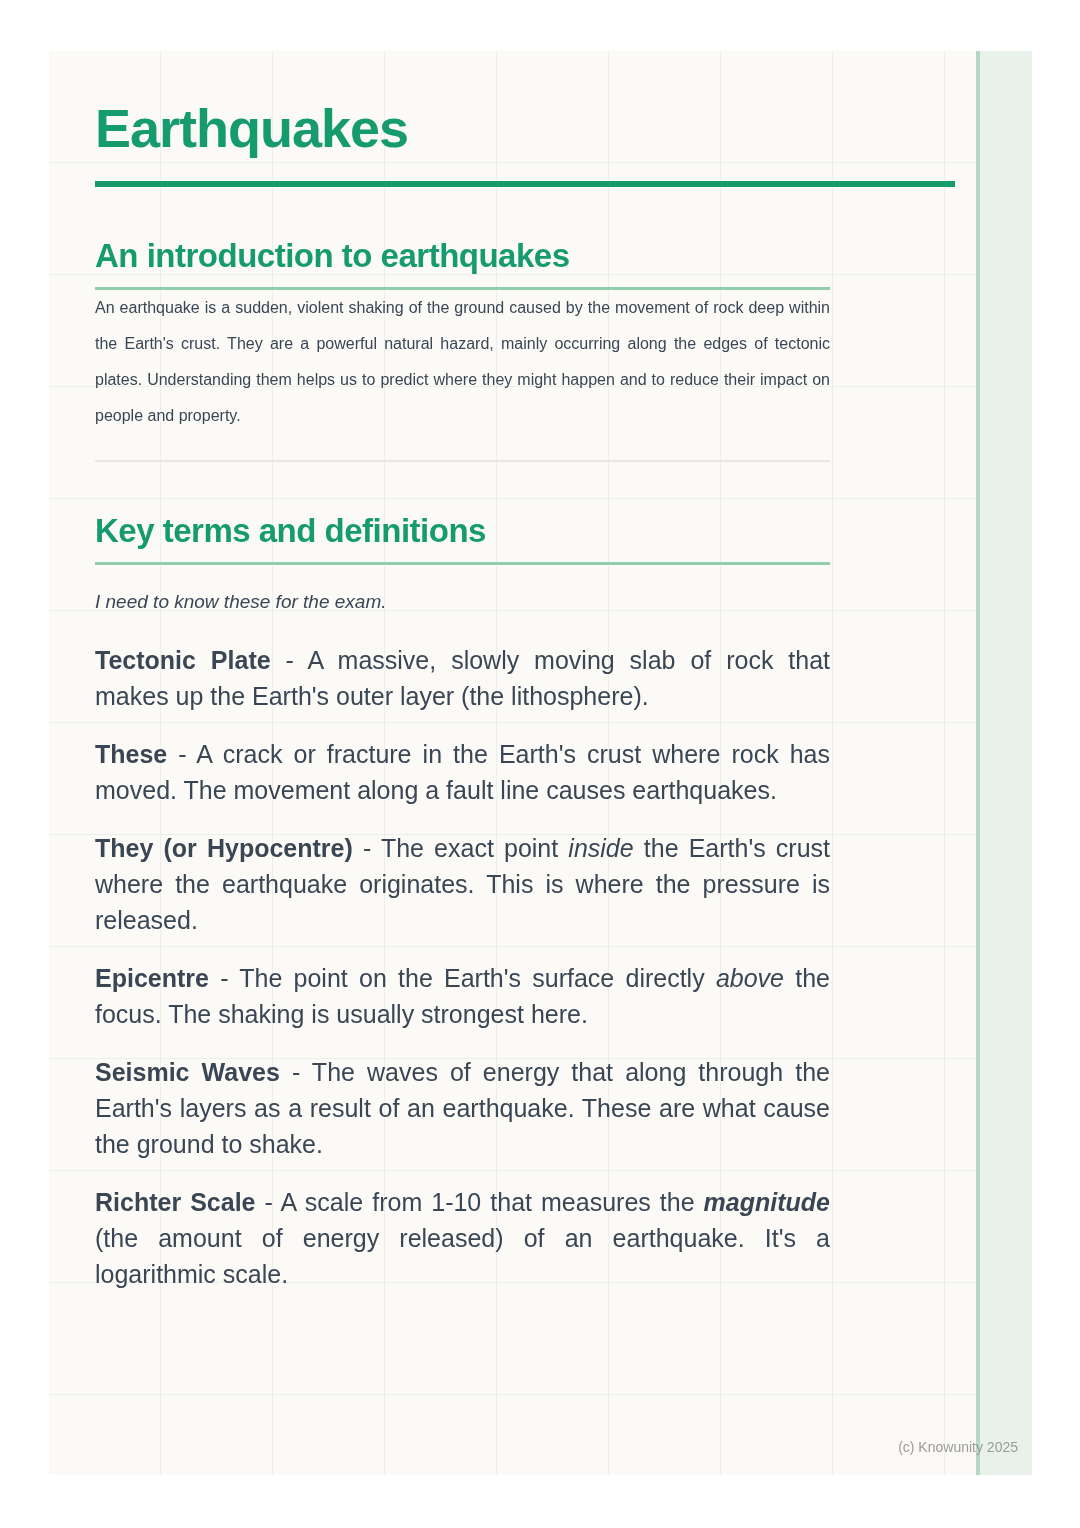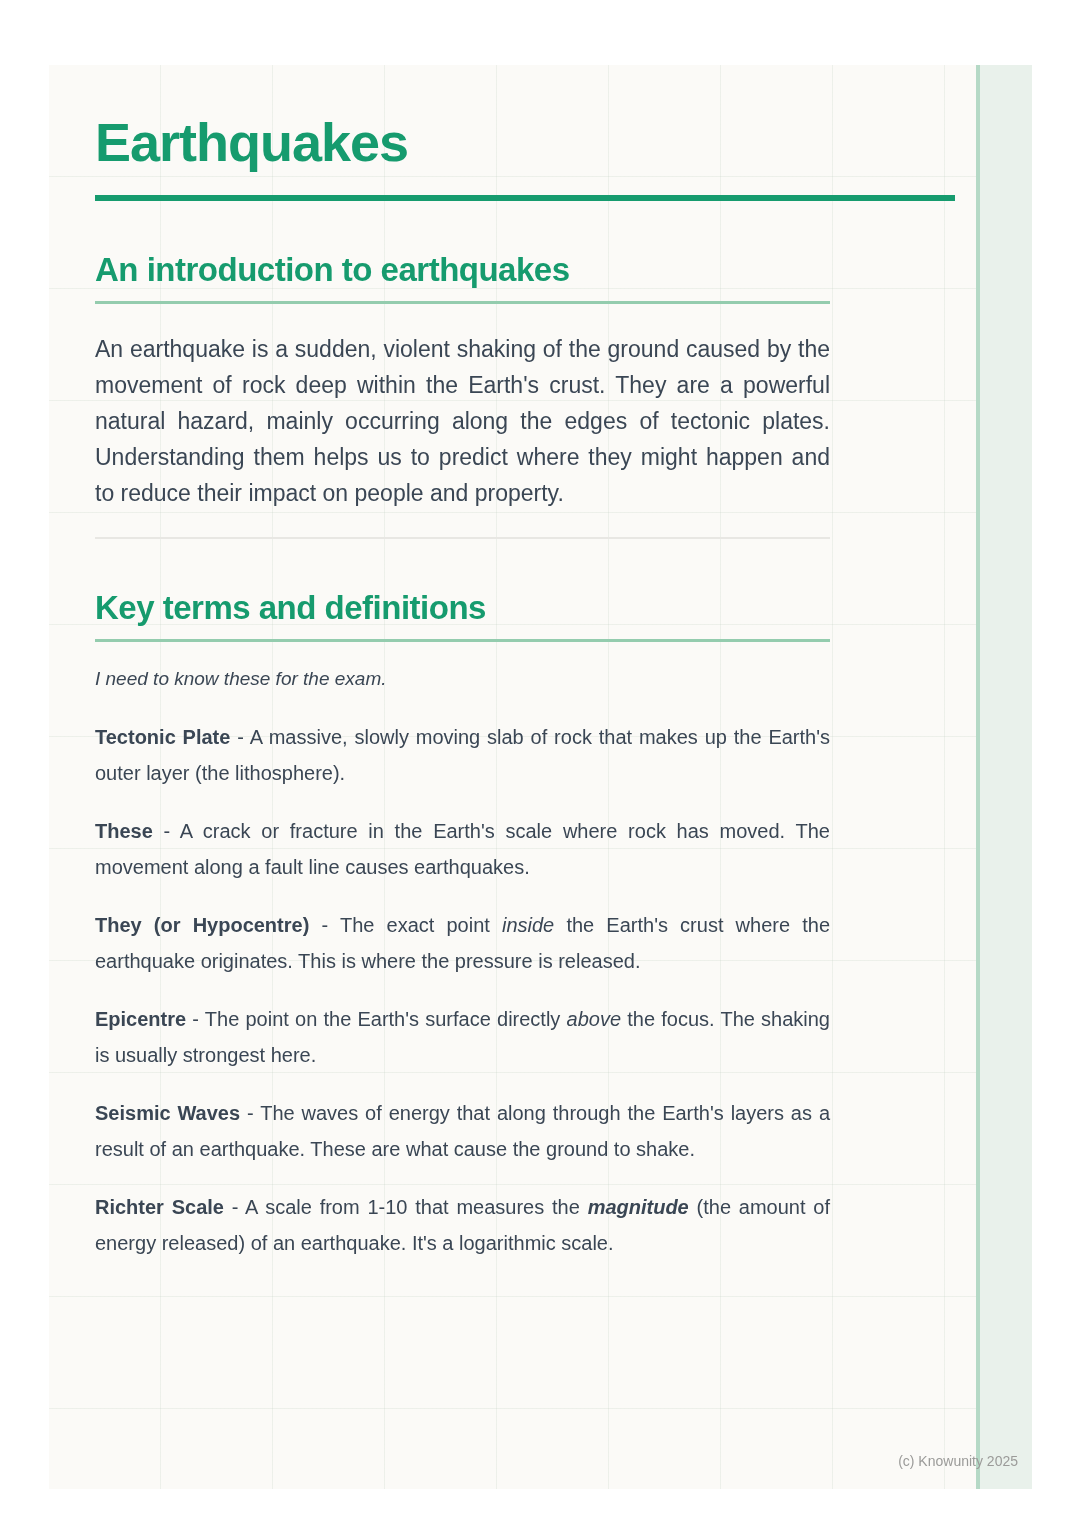--- a/index.html
+++ b/index.html
@@ -8,21 +8,21 @@
     width: 1080px;
     height: 1528px;
     background: #ffffff;
     font-family: "Liberation Sans", "DejaVu Sans", sans-serif;
     overflow: hidden;
   }
 
   .page {
     position: absolute;
     left: 49px;
-    top: 65px;
+    top: 51px;
     width: 983px;
     height: 1424px;
     background-color: var(--paper, #fbfaf7);
     background-image:
       linear-gradient(to right, rgba(205,215,205,0.30) 1px, transparent 1px),
       linear-gradient(to bottom, rgba(205,215,205,0.30) 1px, transparent 1px);
     background-size: 112px 112px;
     background-position: -1px -1px;
   }
 
@@ -69,23 +69,22 @@
   }
 
   .heading-rule {
     margin-top: 15px;
     width: 735px;
     height: 3px;
     background: var(--light-green, #94ccae);
   }
 
   .body-text {
-    margin-top: 27px;
     width: 735px;
-    font-size: 23px;
+    font-size: 16px;
     line-height: 36px;
     color: var(--ink, #3a4654);
     text-align: justify;
   }
 
   .section-divider {
     margin-top: 26px;
     width: 735px;
     height: 2px;
     background: var(--divider, #e8e7e3);
@@ -96,21 +95,21 @@
     width: 735px;
     font-size: 19px;
     line-height: 36px;
     font-style: italic;
     color: var(--ink, #3a4654);
   }
 
   .term {
     margin-top: 22px;
     width: 735px;
-    font-size: 20px;
+    font-size: 25px;
     line-height: 36px;
     color: var(--ink, #3a4654);
     text-align: justify;
   }
   .term .term-name { font-weight: 700; }
   .term .seg-i { font-style: italic; }
   .term .seg-b { font-weight: 700; font-style: italic; }
 
   .copyright {
     position: absolute;
@@ -143,21 +142,21 @@
 
     <div class="section-divider"></div>
 
     <section>
       <h2 class="section-heading">Key terms and definitions</h2>
       <div class="heading-rule"></div>
       <p class="exam-note">I need to know these for the exam.</p>
 
       <div id="terms-list">
           <p class="term"><span class="term-name">Tectonic Plate</span><span class="seg-n"> - A massive, slowly moving slab of rock that makes up the Earth's outer layer (the lithosphere).</span></p>
-          <p class="term"><span class="term-name">These</span><span class="seg-n"> - A crack or fracture in the Earth's scale where rock has moved. The movement along a fault line causes earthquakes.</span></p>
+          <p class="term"><span class="term-name">These</span><span class="seg-n"> - A crack or fracture in the Earth's crust where rock has moved. The movement along a fault line causes earthquakes.</span></p>
           <p class="term"><span class="term-name">They (or Hypocentre)</span><span class="seg-n"> - The exact point </span><span class="seg-i">inside</span><span class="seg-n"> the Earth's crust where the earthquake originates. This is where the pressure is released.</span></p>
           <p class="term"><span class="term-name">Epicentre</span><span class="seg-n"> - The point on the Earth's surface directly </span><span class="seg-i">above</span><span class="seg-n"> the focus. The shaking is usually strongest here.</span></p>
           <p class="term"><span class="term-name">Seismic Waves</span><span class="seg-n"> - The waves of energy that along through the Earth's layers as a result of an earthquake. These are what cause the ground to shake.</span></p>
           <p class="term"><span class="term-name">Richter Scale</span><span class="seg-n"> - A scale from 1-10 that measures the </span><span class="seg-b">magnitude</span><span class="seg-n"> (the amount of energy released) of an earthquake. It's a logarithmic scale.</span></p>
         </div>
     </section>
 
   </div>
 
   <div class="copyright">(c) Knowunity 2025</div>

